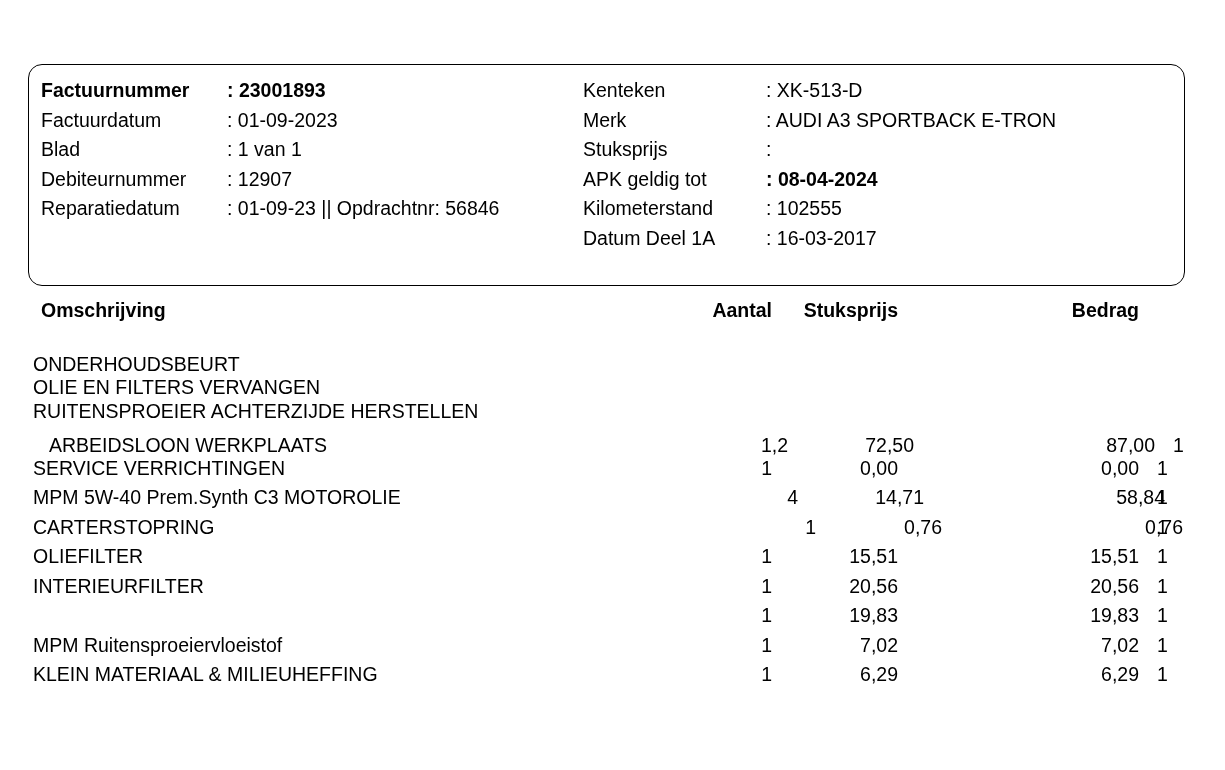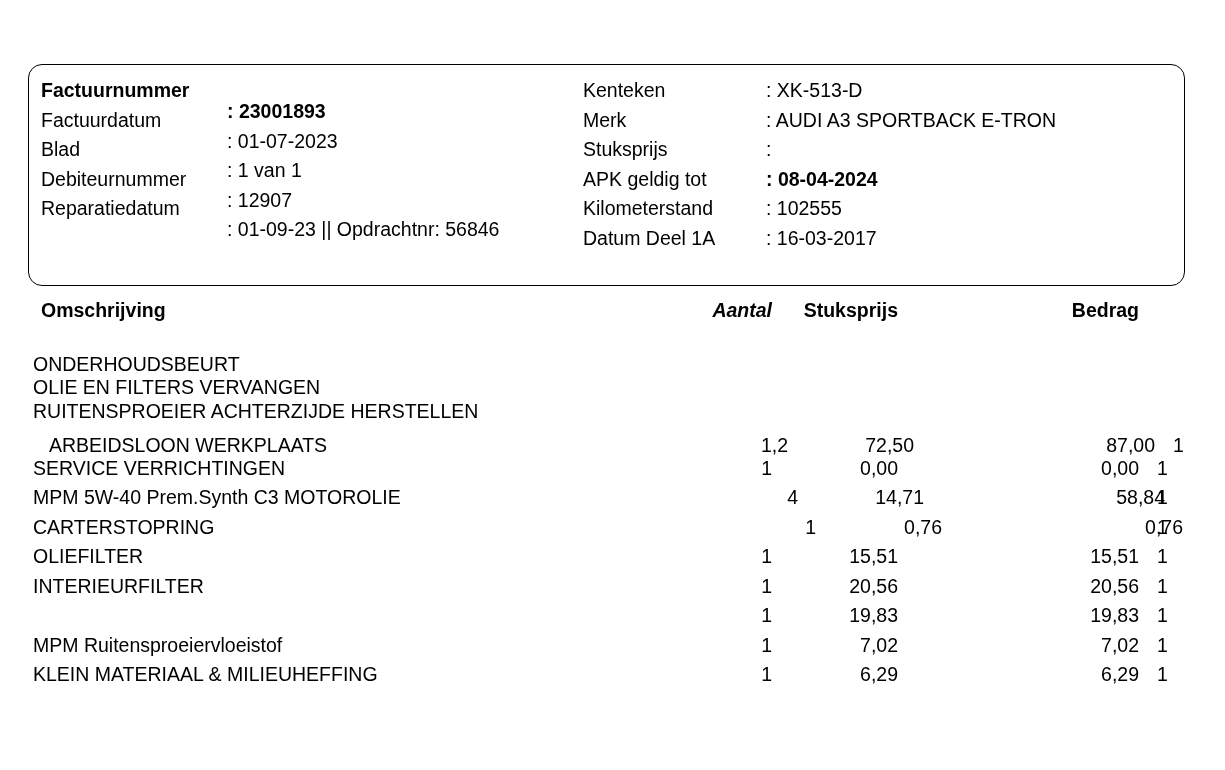--- a/index.html
+++ b/index.html
@@ -29,21 +29,21 @@
     .kv {
       position: absolute;
       white-space: nowrap;
       line-height: 22px;
     }
     .kv .label { position: absolute; left: 0; }
     .kv .value { position: absolute; }
     .bold { font-weight: bold; }
 
     .left-col .kv { left: 41px; }
-    .left-col .kv .value { left: 186px; margin-top: 21px; }
+    .left-col .kv .value { left: 186px; }
     .right-col .kv { left: 583px; }
     .right-col .kv .value { left: 183px; }
 
     .th {
       position: absolute;
       top: 299px;
       font-weight: bold;
       line-height: 22px;
       white-space: nowrap;
     }
@@ -72,21 +72,21 @@
 
 <div class="header-box"></div>
 
 <div class="left-col">
   <div class="kv bold" style="top:79px;">
     <span class="label">Factuurnummer</span>
     <span class="value">: 23001893</span>
   </div>
   <div class="kv" style="top:109px;">
     <span class="label">Factuurdatum</span>
-    <span class="value">: 01-07-2023</span>
+    <span class="value">: 01-09-2023</span>
   </div>
   <div class="kv" style="top:138px;">
     <span class="label">Blad</span>
     <span class="value">: 1 van 1</span>
   </div>
   <div class="kv" style="top:168px;">
     <span class="label">Debiteurnummer</span>
     <span class="value">: 12907</span>
   </div>
   <div class="kv" style="top:197px;">
@@ -117,21 +117,21 @@
     <span class="value">: 102555</span>
   </div>
   <div class="kv" style="top:227px;">
     <span class="label">Datum Deel 1A</span>
     <span class="value">: 16-03-2017</span>
   </div>
 </div>
 
 <div>
   <span class="th" style="left:41px;">Omschrijving</span>
-  <span class="th" style="right:calc(1225px - 772px);font-style:italic;">Aantal</span>
+  <span class="th" style="right:calc(1225px - 772px);">Aantal</span>
   <span class="th" style="right:calc(1225px - 898px);">Stuksprijs</span>
   <span class="th" style="right:calc(1225px - 1139px);">Bedrag</span>
 </div>
 
 <div>
   <div class="desc-line" style="top:353px;">ONDERHOUDSBEURT</div>
   <div class="desc-line" style="top:376px;">OLIE EN FILTERS VERVANGEN</div>
   <div class="desc-line" style="top:400px;">RUITENSPROEIER ACHTERZIJDE HERSTELLEN</div>
 </div>
 

